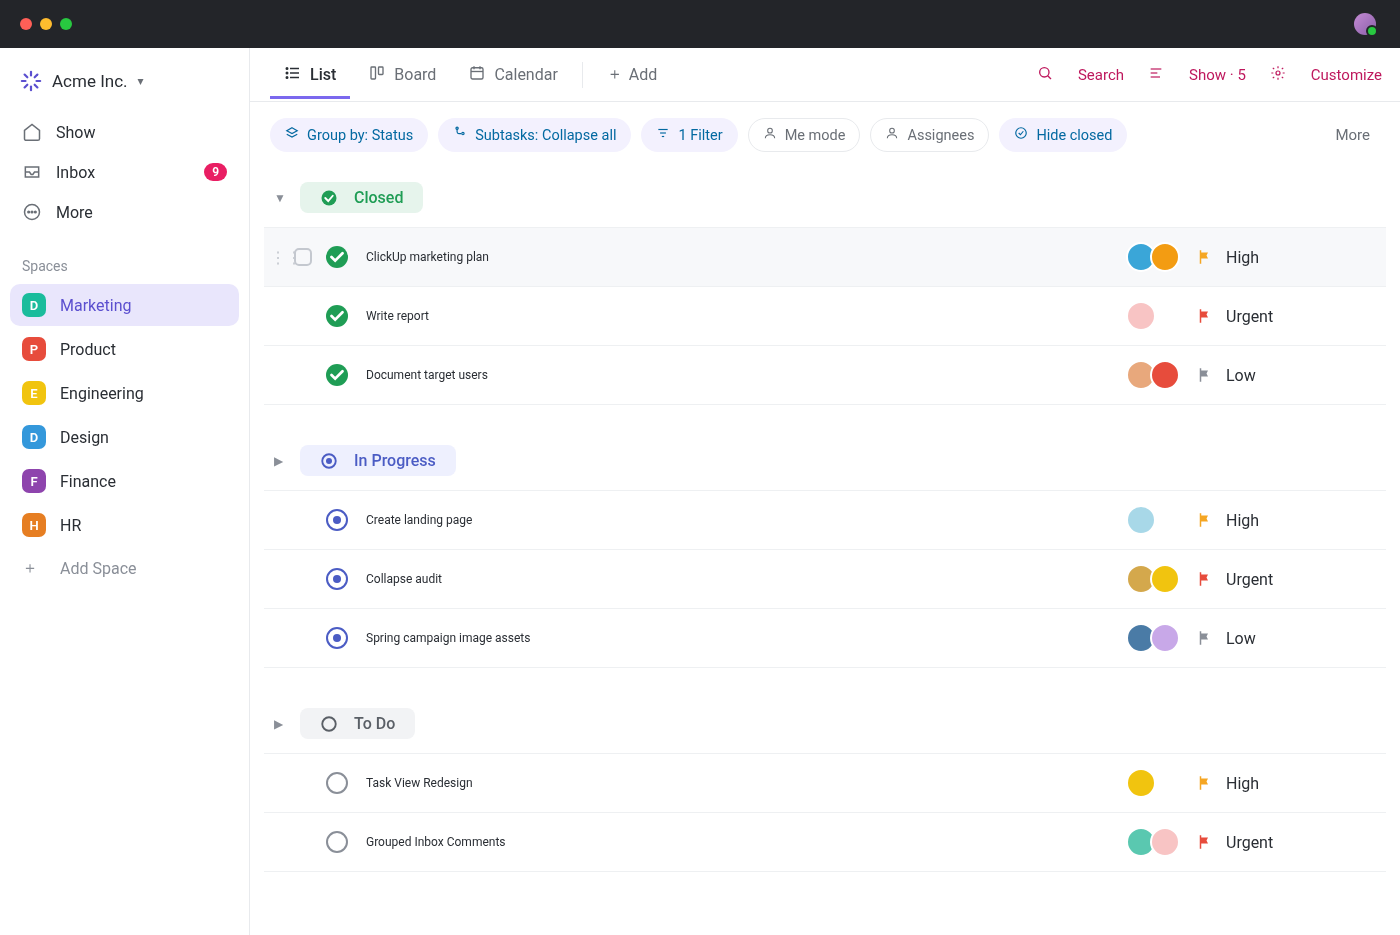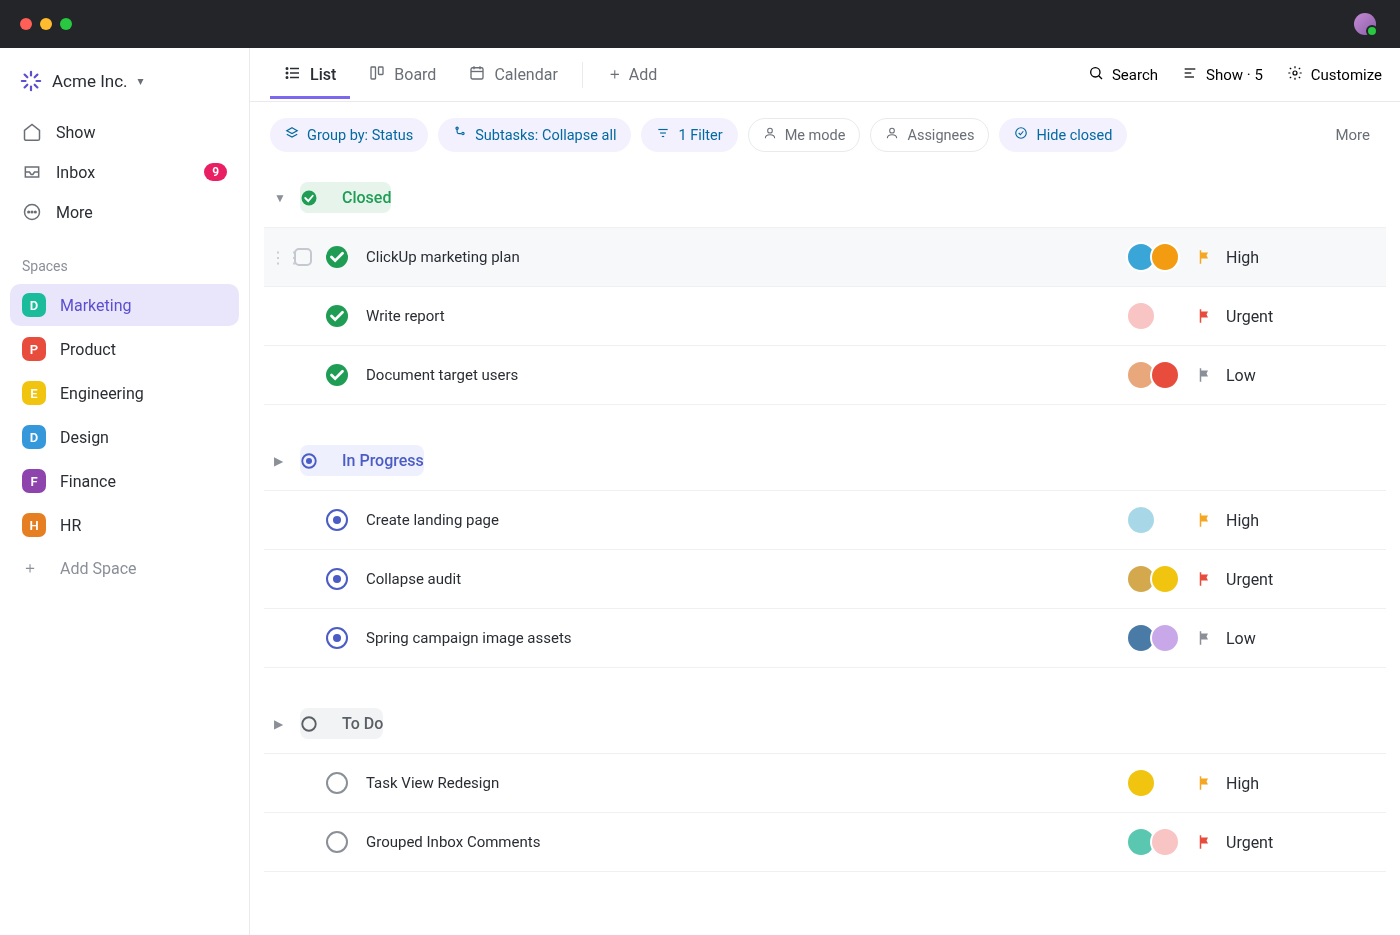--- a/index.html
+++ b/index.html
@@ -33,50 +33,50 @@
 .addspace { display:flex; align-items:center; gap:14px; padding:10px 12px; margin:2px 10px; color:#8a8f98; font-size:16px; cursor:pointer; }
 
 .main { flex:1; display:flex; flex-direction:column; }
 
 .viewbar { display:flex; align-items:center; height:54px; border-bottom:1px solid #e8eaed; padding:0 8px 0 20px; gap:4px; }
 .viewtab { display:flex; align-items:center; gap:8px; padding:0 14px; height:46px; font-size:16px; color:#6a6f76; cursor:pointer; }
 .viewtab.active { color:#2a2e34; font-weight:500; position:relative; }
 .viewtab.active::after { content:''; position:absolute; left:0; right:0; bottom:-1px; height:3px; background:#7b68ee; }
 .viewbar .sep { width:1px; height:26px; background:#e8eaed; margin:0 6px; }
 .viewbar .spacer { flex:1; }
-.viewbar .rbtn { display:flex; align-items:center; gap:8px; padding:6px 10px; font-size:15px; color:#000000; cursor:pointer;text-align:center; }
+.viewbar .rbtn { display:flex; align-items:center; gap:25px; padding:6px 10px; font-size:15px; color:#be185d; cursor:pointer;text-align:center; }
 
 .filterbar { display:flex; align-items:center; gap:10px; padding:16px 20px 18px; }
 .pill { display:flex; align-items:center; gap:8px; padding:7px 14px; border-radius:18px; font-size:14.5px; color:#6a6f76; cursor:pointer; border:1px solid transparent; }
 .pill.purple { background:#f3f1fe; color:#0369a1; }
 .pill.outline { border:1px solid #e8eaed; }
 .hide-btn { margin-left:auto; font-size:15px; color:#6a6f76; cursor:pointer; padding:6px 10px; }
 
 .content { padding: 0 14px 40px; overflow:auto; }
 
 .group { margin-top: 4px; }
 .group-hdr { display:flex; align-items:center; gap:12px; padding:8px 10px; }
 .group-hdr .caret { width:14px; color:#8a8f98; cursor:pointer; }
-.status-pill { display:flex; align-items:center; gap:24px; padding:6px 0; border-radius:8px; font-size:16px; font-weight:500; }
+.status-pill { display:flex; align-items:center; gap:16px; padding:6px 20px; border-radius:8px; font-size:16px; font-weight:500; }
 .sp-closed { background:#e6f4ec; color:#1f9d55; }
 .sp-inprog { background:#eef0fe; color:#4b5cc4; }
 .sp-todo { background:#f2f3f5; color:#5a5f66; }
 .status-ic { width:18px; height:18px; display:flex; align-items:center; justify-content:center; }
 
 .row { display:flex; align-items:center; padding:14px 10px 14px 62px; border-bottom:1px solid #eef0f2; position:relative; }
 .row.first-of-group { border-top:1px solid #eef0f2; margin-top:6px; }
 .row.selected { background:#f7f8fa; }
 .row .drag { position:absolute; left:6px; color:#c4c8cf; cursor:grab; }
 .row .check { position:absolute; left:30px; width:18px; height:18px; border:2px solid #c4c8cf; border-radius:5px; cursor:pointer; }
 .row .stat { width:22px; height:22px; border-radius:50%; margin-right:18px; display:flex; align-items:center; justify-content:center; flex-shrink:0; }
 .stat-closed { background:#1f9d55; color:#fff; }
 .stat-inprog { border:2.5px solid #4b5cc4; position:relative; }
 .stat-inprog::after{content:'';width:8px;height:8px;border-radius:50%;background:#4b5cc4;}
 .stat-todo { border:2.5px solid #8a8f98; }
-.row .title { font-size:15px; color:#2a2e34; flex:0 0 auto; }
+.row .title { font-size:12px; color:#2a2e34; flex:0 0 auto; }
 .row .mid { flex:1; }
 .row .assignees { display:flex; width:70px; }
 .row .prio { display:flex; align-items:center; gap:12px; width:180px; font-size:16px; color:#2a2e34; }
 .av { width:30px; height:30px; border-radius:50%; border:2px solid #fff; margin-left:-6px; }
 .av:first-child{margin-left:0;}
 .flag { width:18px; height:18px; }
 
 .icn svg, .flag svg { width:100%; height:100%; }
 </style>
 </head>

